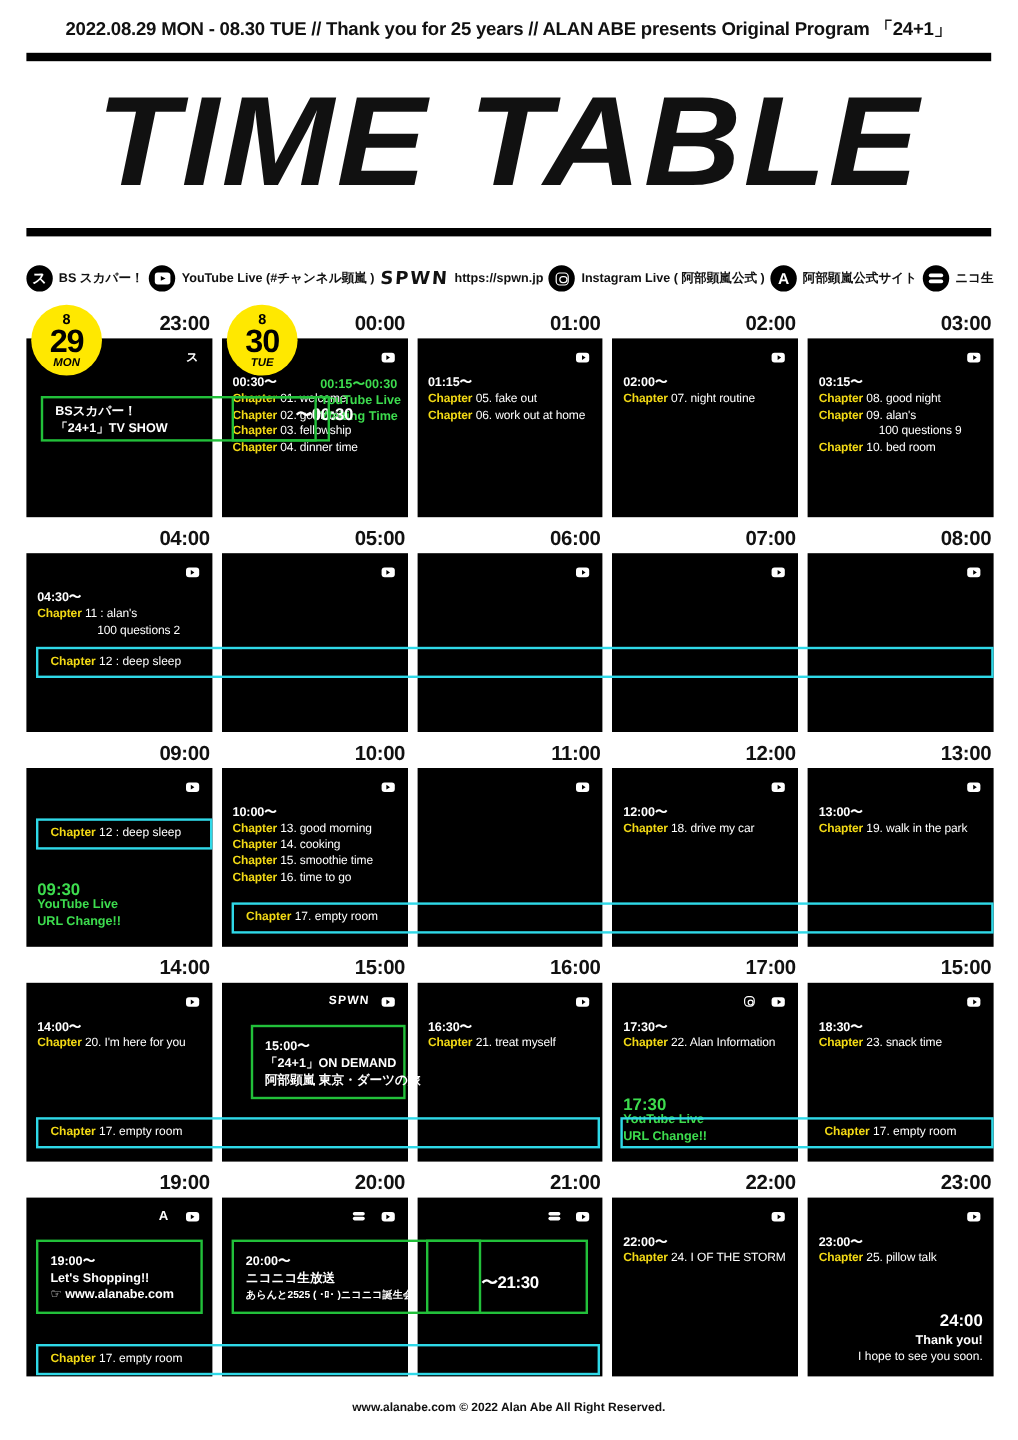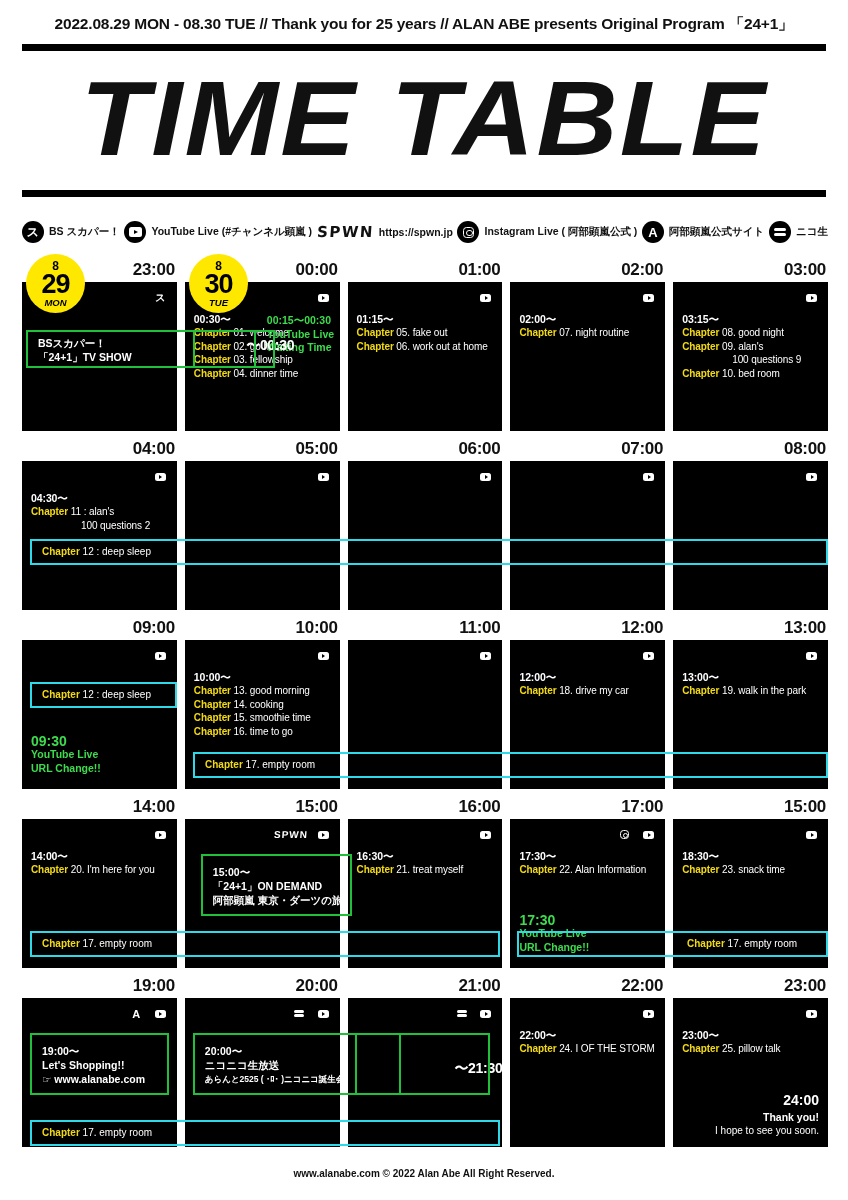--- a/index.html
+++ b/index.html
@@ -254,21 +254,21 @@
             </div>
             <div class="body">
               <div class="tmark">03:15〜</div>
               <div class="chline"><span class="ch">Chapter</span> 08. good night</div>
               <div class="chline"><span class="ch">Chapter</span> 09. alan's</div>
               <div class="chline indent">100 questions 9</div>
               <div class="chline"><span class="ch">Chapter</span> 10. bed room</div>
             </div>
           </div>
         </div>
-        <div class="gbox" style="left: 4px; top: 72px; width: 230px; height: 38px; z-index: 3;">
+        <div class="gbox" style="left: 12px; top: 72px; width: 230px; height: 38px; z-index: 3;">
           <div style="position: absolute; left: 10px; top: 5px; color: rgb(255, 255, 255); font-weight: bold; font-size: 10.5px; line-height: 13.5px;">
             <div>BSスカパー！</div>
             <div>「24+1」TV SHOW</div>
           </div>
         </div>
         <div class="gbox" style="left: 171px; top: 72px; width: 82px; height: 38px; z-index: 4;"></div>
       </div>
       <div class="row">
         <div class="row-times">
           <div class="t">04:00</div>
@@ -422,21 +422,21 @@
             </div>
           </div>
           <div class="cell">
             <div class="icons">
               <span class="spwn-small">SPWN</span>
               <span class="badge yt">
                 <span class="ytb"></span>
               </span>
             </div>
             <div class="body"></div>
-            <div class="gbox" style="left: 16px; top: 35px; width: 151px; height: 62px; padding: 9px 0px 0px 10px; z-index: 3;">
+            <div class="gbox" style="left: 24px; top: 35px; width: 129px; height: 62px; padding: 9px 0px 0px 10px; z-index: 3;">
               <div style="color: rgb(255, 255, 255); font-weight: bold; font-size: 10.5px; line-height: 14px; white-space: nowrap;">15:00〜</div>
               <div style="color: rgb(255, 255, 255); font-weight: bold; font-size: 10.5px; line-height: 14px; white-space: nowrap;">「24+1」ON DEMAND</div>
               <div style="color: rgb(255, 255, 255); font-weight: bold; font-size: 10.5px; line-height: 14px; white-space: nowrap;">阿部顕嵐 東京・ダーツの旅</div>
             </div>
           </div>
           <div class="cell">
             <div class="icons">
               <span class="badge yt">
                 <span class="ytb"></span>
               </span>
@@ -526,21 +526,21 @@
           <div class="cell">
             <div class="icons">
               <span class="badge nico">
                 <span class="nb"></span>
               </span>
               <span class="badge yt">
                 <span class="ytb"></span>
               </span>
             </div>
             <div class="body"></div>
-            <div class="bigtime" style="position: absolute; left: 0px; right: 0px; top: 62px; text-align: right;">〜21:30</div>
+            <div class="bigtime" style="position: absolute; left: 0px; right: 0px; top: 62px; text-align: center;">〜21:30</div>
           </div>
           <div class="cell">
             <div class="icons">
               <span class="badge yt">
                 <span class="ytb"></span>
               </span>
             </div>
             <div class="body">
               <div class="tmark">22:00〜</div>
               <div class="chline"><span class="ch">Chapter</span> 24. I OF THE STORM</div>

